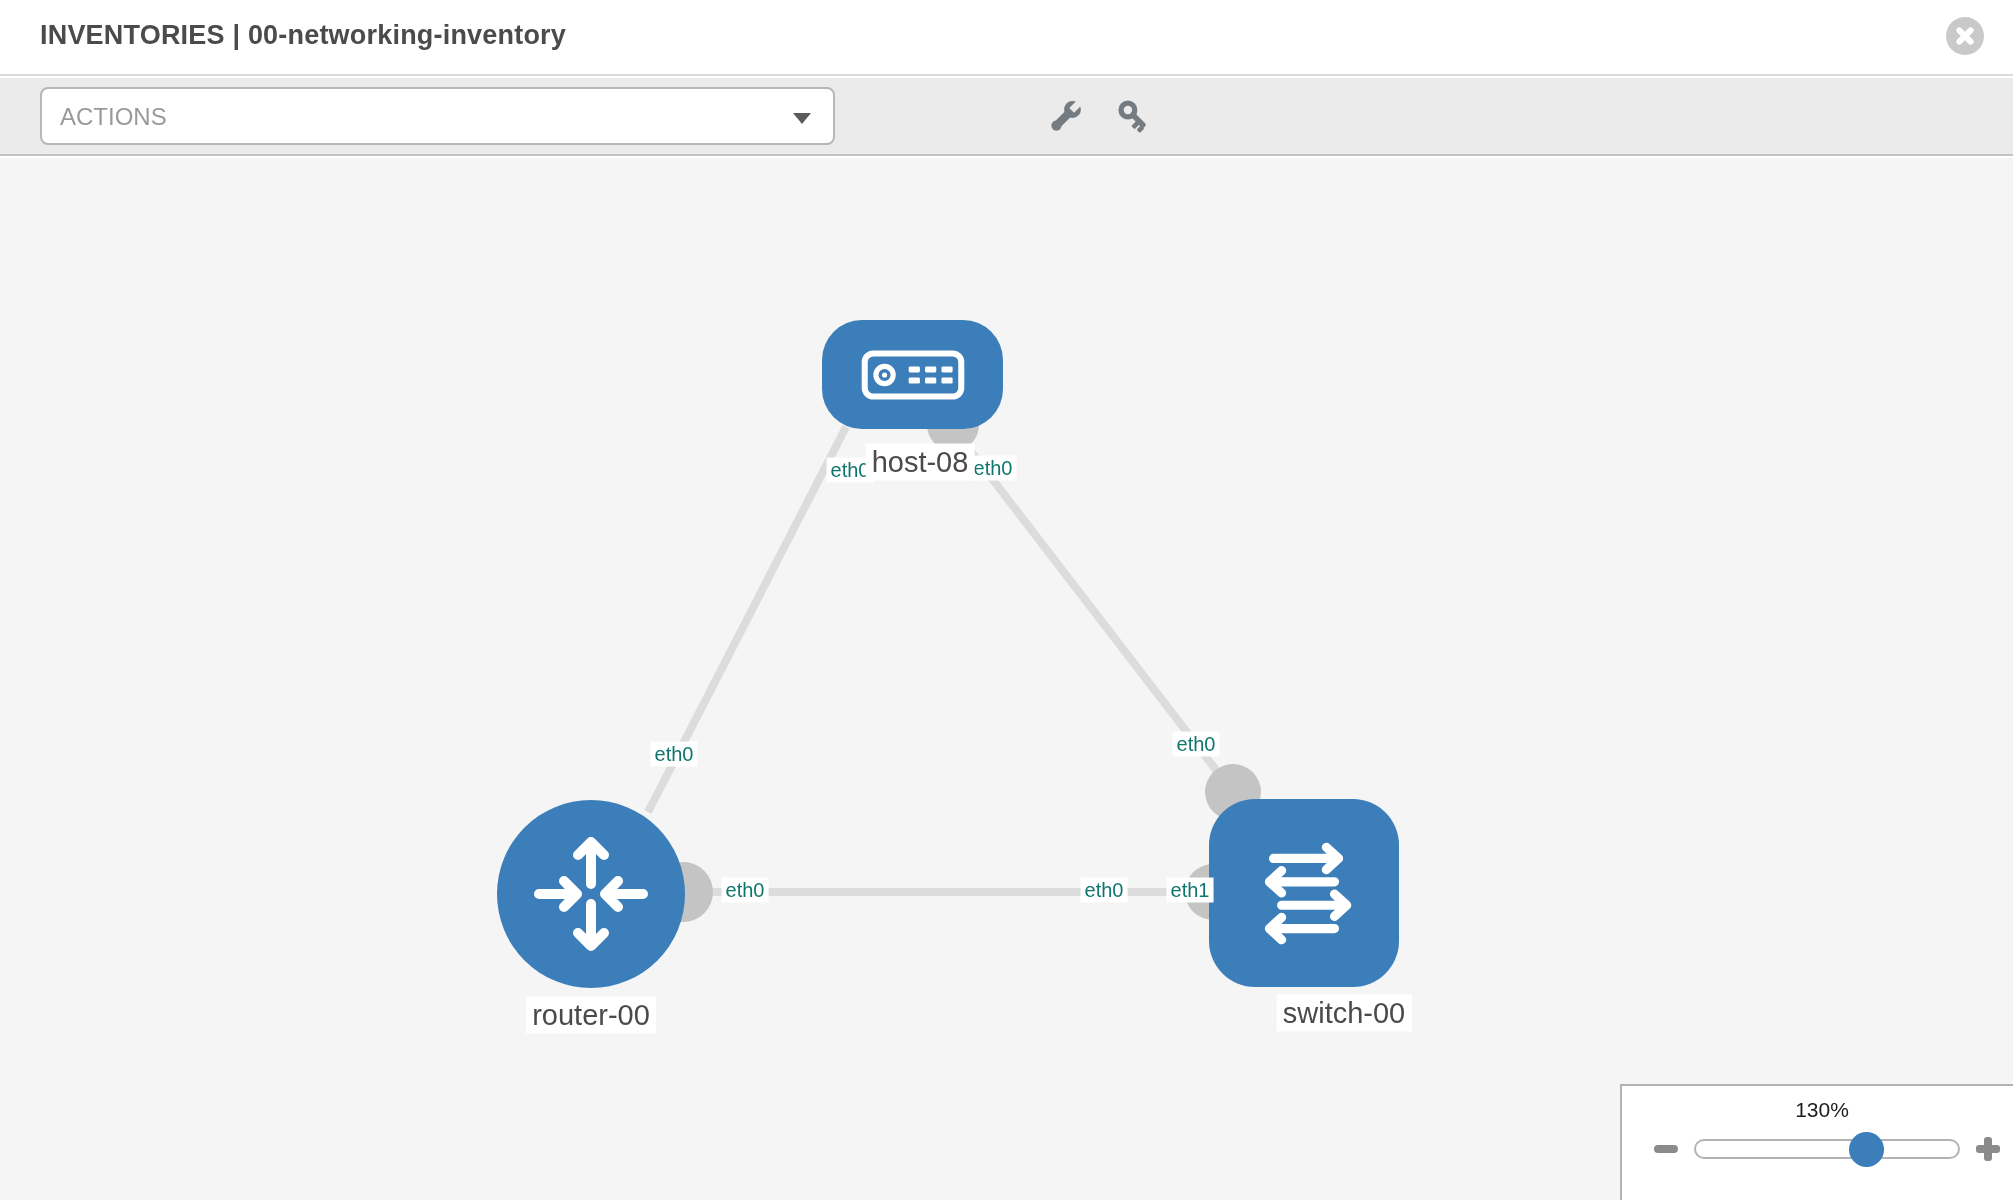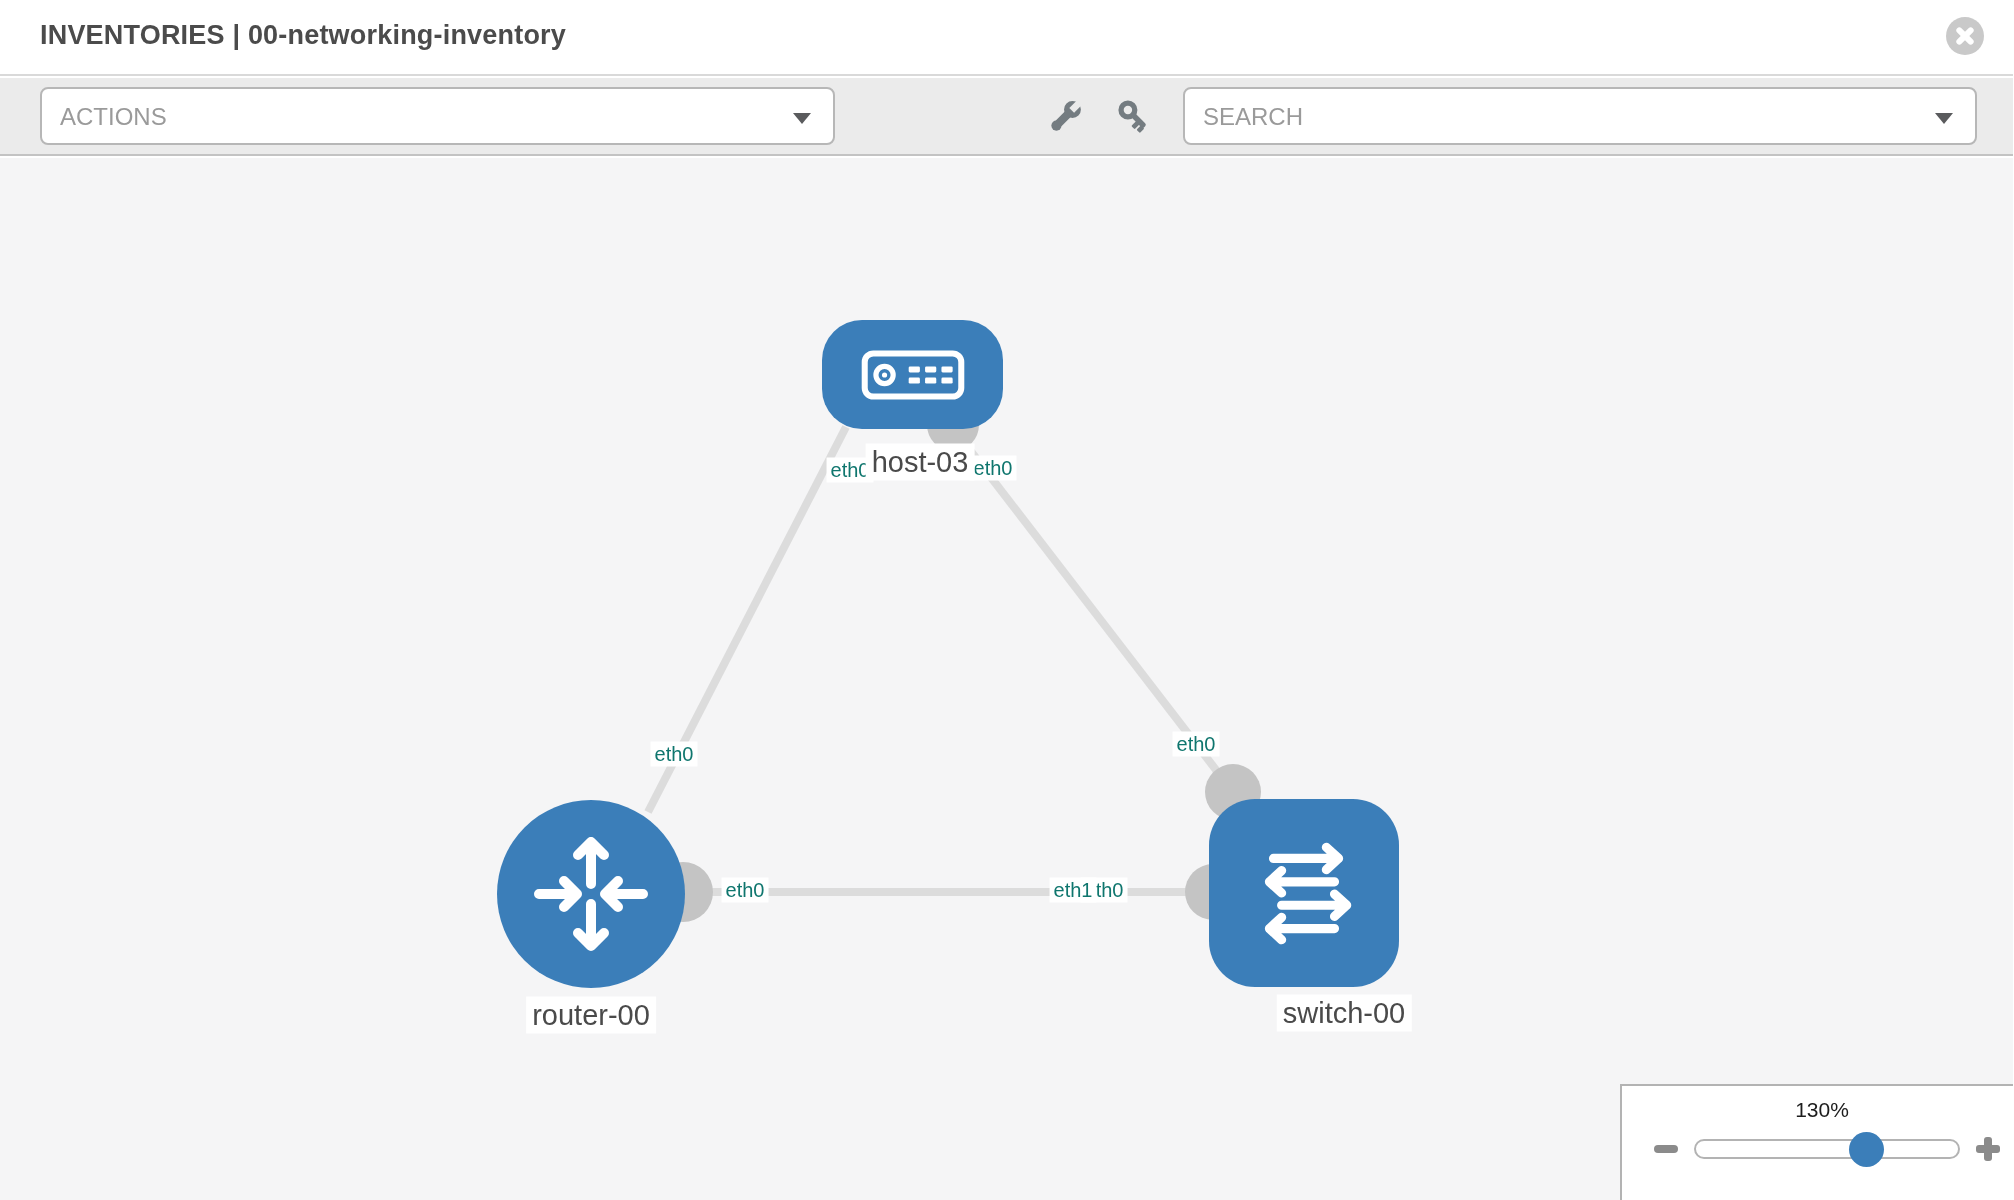--- a/index.html
+++ b/index.html
@@ -78,24 +78,20 @@
 
     <svg class="tool-icon key" viewBox="0 0 36 36">
       <g transform="rotate(-45 18 18)">
         <circle cx="18" cy="8.5" r="6.5" fill="none" stroke="#747c81" stroke-width="5"></circle>
         <rect x="15.4" y="14" width="5.2" height="17" rx="2" fill="#747c81"></rect>
         <rect x="9.5" y="21.5" width="7" height="4.5" rx="1" fill="#747c81"></rect>
         <rect x="10.5" y="27.5" width="6" height="4.5" rx="1" fill="#747c81"></rect>
       </g>
     </svg>
 
-    <div class="select-box search-box">
-      <span class="ph">SEARCH</span>
-      <span class="caret"></span>
-    </div>
   </div>
 
   <div class="canvas">
 
     <svg class="links-svg" width="2014" height="1042">
       <line x1="846" y1="269" x2="648" y2="654" stroke="#dcdcdc" stroke-width="8"></line>
       <line x1="953" y1="270" x2="1233" y2="634" stroke="#dcdcdc" stroke-width="8"></line>
       <line x1="683" y1="734" x2="1213" y2="734" stroke="#dcdcdc" stroke-width="8"></line>
       <circle cx="953" cy="267" r="26" fill="#c4c4c4"></circle>
       <circle cx="683" cy="734" r="30" fill="#c4c4c4"></circle>
@@ -138,23 +134,23 @@
         </g>
       </svg>
     </div>
 
     <div class="iflabel" style="left:850px; top:312px;">eth0</div>
     <div class="iflabel" style="left:993px; top:310px;">eth0</div>
     <div class="iflabel" style="left:674px; top:596px;">eth0</div>
     <div class="iflabel" style="left:1196px; top:586px;">eth0</div>
     <div class="iflabel" style="left:745px; top:732px;">eth0</div>
     <div class="iflabel" style="left:1104px; top:732px;">eth0</div>
-    <div class="iflabel" style="left:1073px; top:732px;">eth1</div>
+    <div class="iflabel" style="left:1190px; top:732px;">eth1</div>
 
-    <div class="nlabel" style="left:920px; top:304px;">host-03</div>
+    <div class="nlabel" style="left:920px; top:304px;">host-08</div>
     <div class="nlabel" style="left:591px; top:857px;text-align:right;">router-00</div>
     <div class="nlabel" style="left:1304px; top:855px;margin-left:40px;">switch-00</div>
 
     <div class="zoom-panel">
       <div class="zoom-level">130%</div>
       <div class="zoom-minus"></div>
       <div class="zoom-track"></div>
       <div class="zoom-thumb"></div>
       <div class="zoom-plus">
         <span class="h"></span>

